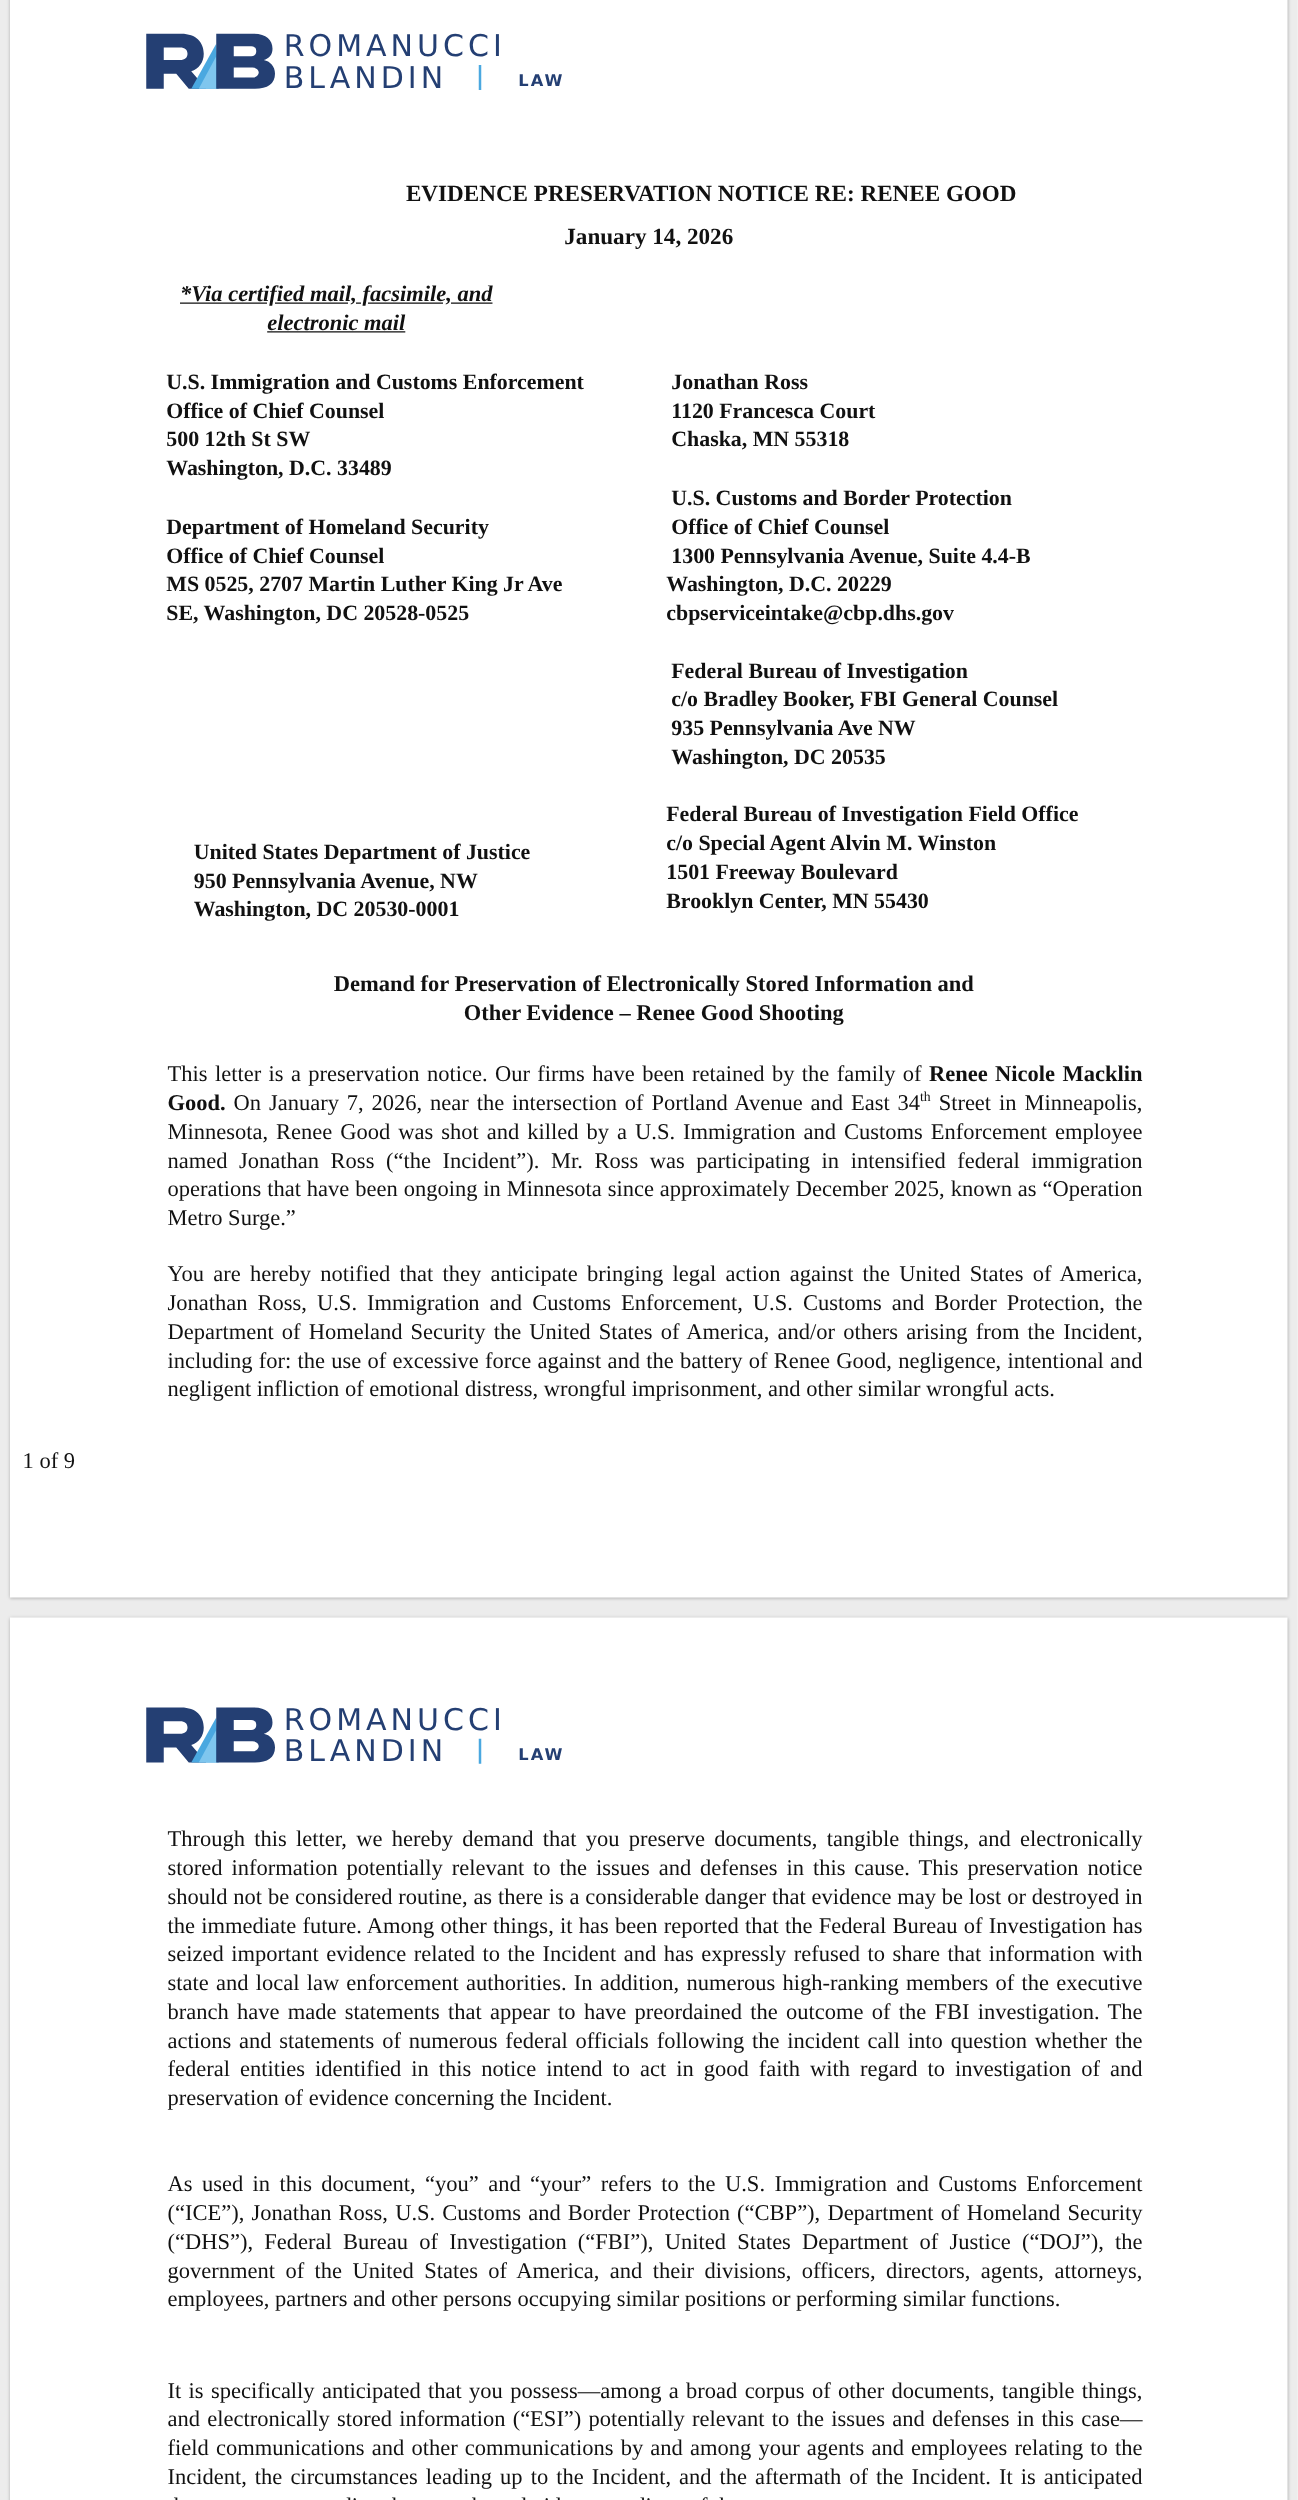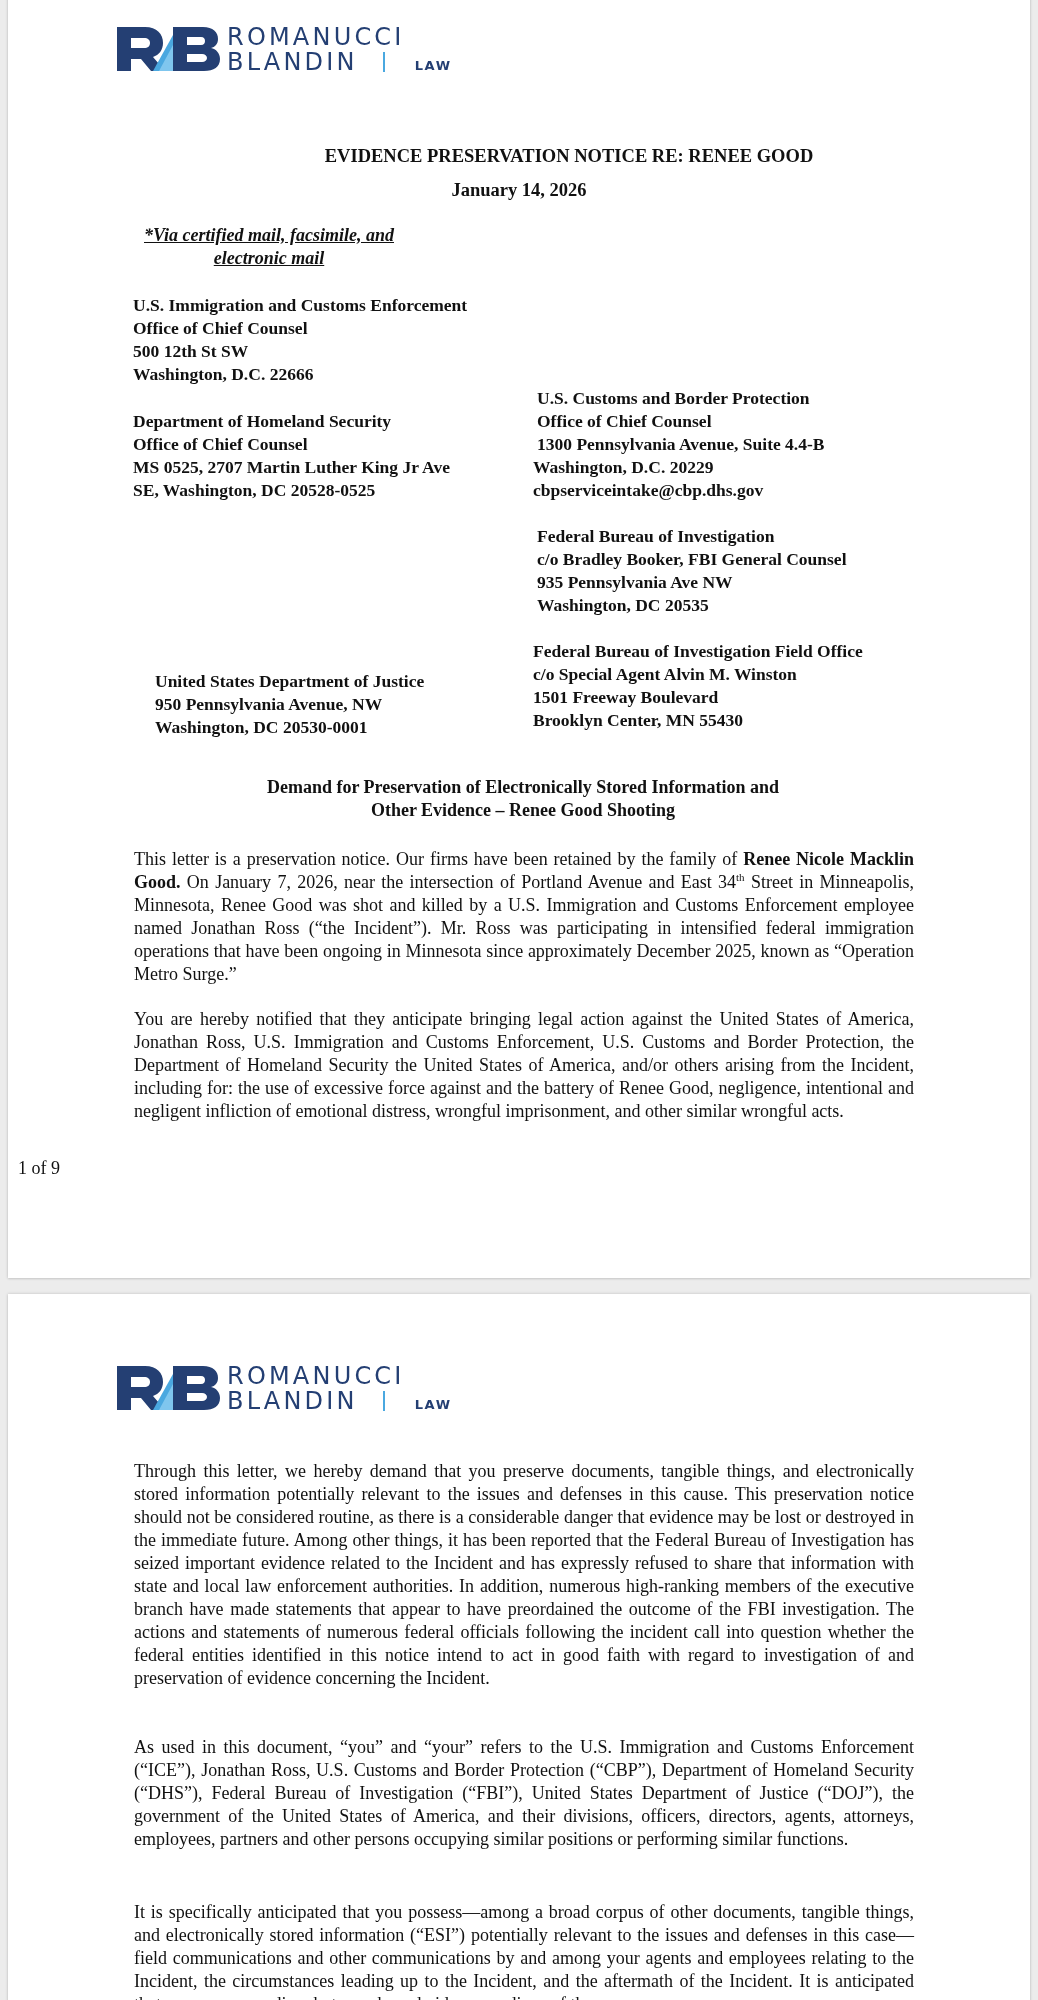--- a/index.html
+++ b/index.html
@@ -180,37 +180,42 @@
     </div>
 
     <div class="doc-title">EVIDENCE PRESERVATION NOTICE RE: RENEE GOOD</div>
     <div class="doc-date">January 14, 2026</div>
     <div class="delivery">*Via certified mail, facsimile, and electronic mail</div>
 
     <div class="addr" style="top:304px; left:125px;">
       <div>U.S. Immigration and Customs Enforcement</div>
       <div>Office of Chief Counsel</div>
       <div>500 12th St SW</div>
-      <div>Washington, D.C. 22666</div>
+      <div>Washington, D.C. 33489</div>
     </div>
 
     <div class="addr" style="top:420px; left:125px;">
       <div>Department of Homeland Security</div>
       <div>Office of Chief Counsel</div>
       <div>MS 0525, 2707 Martin Luther King Jr Ave</div>
       <div>SE, Washington, DC 20528-0525</div>
     </div>
 
 
     <div class="addr" style="top:680px; left:125px;margin-left:22px;">
       <div>United States Department of Justice</div>
       <div>950 Pennsylvania Avenue, NW</div>
       <div>Washington, DC 20530-0001</div>
     </div>
 
+    <div class="addr" style="top:304px; left:529px;">
+      <div>Jonathan Ross</div>
+      <div>1120 Francesca Court</div>
+      <div>Chaska, MN 55318</div>
+    </div>
 
     <div class="addr" style="top:397px; left:529px;">
       <div>U.S. Customs and Border Protection</div>
       <div>Office of Chief Counsel</div>
       <div>1300 Pennsylvania Avenue, Suite 4.4-B</div>
       <div style="margin-left:-4px;">Washington, D.C. 20229</div>
       <div style="margin-left:-4px;">cbpserviceintake@cbp.dhs.gov</div>
     </div>
 
     <div class="addr" style="top:535px; left:529px;">

